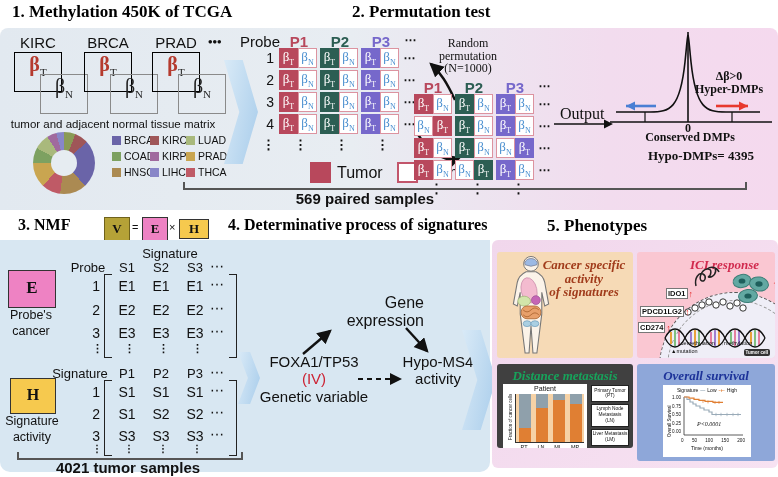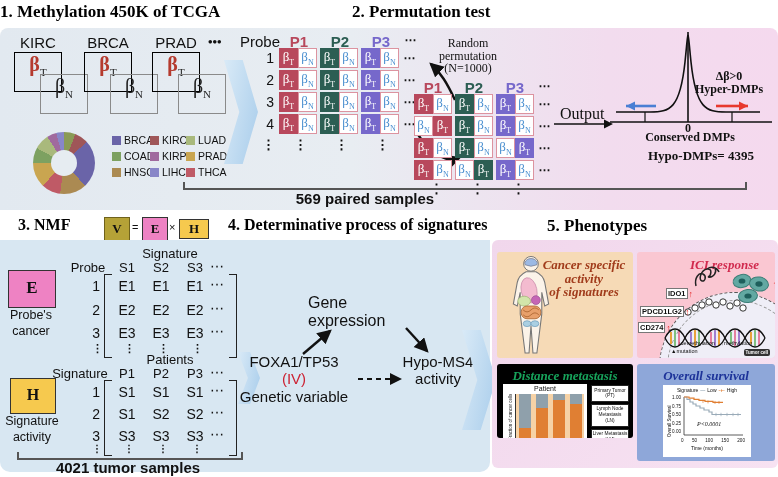--- a/index.html
+++ b/index.html
@@ -63,37 +63,38 @@
   .tinybox{border:1px solid #222;background:#fff;text-align:center;
            font:4.8px "Liberation Sans",sans-serif;line-height:1.25;padding:1.5px 0;margin-bottom:2px}
   .tk{position:absolute;font:4.5px "Liberation Sans",sans-serif}
   .rot{transform:rotate(-90deg);transform-origin:left top;white-space:nowrap}
 </style>
 </head>
 <body>
 
 <div id="fig">
 
-  <div class="sect-title" style="left:0;top:2px">1. Methylation 450K of TCGA</div>
+  <div class="sect-title" style="left:12px;top:2px">1. Methylation 450K of TCGA</div>
   <div class="sect-title" style="left:352px;top:2px">2. Permutation test</div>
 
   <div class="band"></div>
 
   <div class="cohort-label abs" style="left:12px;top:34px">KIRC</div>
   <div class="cohort-label abs" style="left:82px;top:34px">BRCA</div>
   <div class="cohort-label abs" style="left:150px;top:34px">PRAD</div>
   <div class="abs serif" style="left:208px;top:34px;font-weight:bold;font-size:13px">•••</div>
 
   <div class="tbox" style="left:14px;top:52px"><span class="b">β</span><sub>T</sub></div>
   <div class="nbox" style="left:40px;top:74px"><span class="b">β</span><sub>N</sub></div>
   <div class="tbox" style="left:84px;top:52px"><span class="b">β</span><sub>T</sub></div>
   <div class="nbox" style="left:110px;top:74px"><span class="b">β</span><sub>N</sub></div>
   <div class="tbox" style="left:152px;top:52px"><span class="b">β</span><sub>T</sub></div>
   <div class="nbox" style="left:178px;top:74px"><span class="b">β</span><sub>N</sub></div>
 
+  <div class="abs" style="left:0px;top:118px;width:226px;text-align:center;font-size:11.5px">tumor and adjacent normal tissue matrix</div>
 
   <div class="donut" style="left:33px;top:132px">
       <div class="donut-hole"></div>
     </div>
 
   <div class="lgd" style="left:112px;top:134px">
       <span class="sw" style="background:#6a64a8"></span>
       <span>BRCA</span>
     </div>
   <div class="lgd" style="left:112px;top:150px">
@@ -201,20 +202,26 @@
         <span class="bc f c3"><span>β</span><sub>T</sub></span>
         <span class="bc"><span>β</span><sub>N</sub></span>
       </span>
     <span class="hd">⋯</span>
   </div>
   <div class="vd" style="left:262px;top:138px">⋮</div>
   <div class="vd" style="left:294px;top:138px">⋮</div>
   <div class="vd" style="left:335px;top:138px">⋮</div>
   <div class="vd" style="left:376px;top:138px">⋮</div>
 
+  <div class="abs" style="left:310px;top:162px;display:flex;align-items:center;font-size:16px">
+    <span style="width:21px;height:21px;background:#b8485c;display:inline-block"></span>
+    <span style="margin:0 14px 0 6px">Tumor</span>
+    <span style="width:21px;height:21px;background:#fff;border:2px solid #c2556b;display:inline-block;box-sizing:border-box"></span>
+    <span style="margin-left:6px">Normal</span>
+  </div>
 
   <div class="abs serif" style="left:428px;top:37px;width:80px;text-align:center;font-size:12px;line-height:1.05">
     <div>Random</div>
     <div>permutation</div>
     <div>(N=1000)</div>
   </div>
   <svg class="abs" style="left:405px;top:55px" width="70" height="115" viewBox="0 0 70 115">
     <defs>
       <marker id="ah1" markerWidth="8" markerHeight="8" refX="5" refY="3" orient="auto">
           <path d="M0,0 L6,3 L0,6 Z" fill="#111"></path>
@@ -364,21 +371,20 @@
   <div class="mxid" style="left:86px;top:325px">3</div>
   <div class="mxval" style="left:110px;top:325px">E3</div>
   <div class="mxval" style="left:144px;top:325px">E3</div>
   <div class="mxval" style="left:178px;top:325px">E3</div>
   <div class="mxval" style="left:206px;top:323px;width:22px">⋯</div>
   <div class="vd" style="left:92px;top:343px;font-size:11px">⋮</div>
   <div class="vd" style="left:124px;top:343px;font-size:11px">⋮</div>
   <div class="vd" style="left:158px;top:343px;font-size:11px">⋮</div>
   <div class="vd" style="left:192px;top:343px;font-size:11px">⋮</div>
 
-  <div class="abs" style="left:108px;top:352px;width:124px;text-align:center;font-size:13px">Patients</div>
   <div class="abs" style="left:50px;top:366px;width:60px;font-size:13px;text-align:center">Signature</div>
   <div class="mxval" style="left:110px;top:366px;font-size:13px">P1</div>
   <div class="mxval" style="left:144px;top:366px;font-size:13px">P2</div>
   <div class="mxval" style="left:178px;top:366px;font-size:13px">P3</div>
   <div class="mxval" style="left:206px;top:364px;width:22px">⋯</div>
   <div class="brL" style="left:104px;top:380px;height:74px"></div>
   <div class="brR" style="left:229px;top:380px;height:74px"></div>
   <div class="vbox" style="left:10px;top:378px;width:44px;height:34px;line-height:32px;background:#f6c94e;font-size:16px">H</div>
   <div class="ucap" style="left:0px;top:414px;width:64px">
     <div>Signature</div>
@@ -402,25 +408,25 @@
   <div class="vd" style="left:92px;top:444px;font-size:10px">⋮</div>
   <div class="vd" style="left:124px;top:444px;font-size:10px">⋮</div>
   <div class="vd" style="left:158px;top:444px;font-size:10px">⋮</div>
   <div class="vd" style="left:192px;top:444px;font-size:10px">⋮</div>
 
   <div class="ubracket" style="left:17px;top:452px;width:222px;height:6px"></div>
   <div class="abs" style="left:20px;top:459px;width:216px;text-align:center;font:bold 15px 'Liberation Sans',sans-serif">4021 tumor samples</div>
 
   <div class="chev" style="left:238px;top:352px;width:22px;height:52px"></div>
 
-  <div class="abs" style="left:308px;top:294px;width:116px;text-align:left;font-size:16px;line-height:1.1">
+  <div class="abs" style="left:308px;top:294px;width:116px;text-align:right;font-size:16px;line-height:1.1">
     <div>Gene</div>
     <div>expression</div>
   </div>
-  <div class="abs" style="left:236px;top:353px;width:116px;text-align:center;font-size:15px;line-height:1.15">
+  <div class="abs" style="left:256px;top:353px;width:116px;text-align:center;font-size:15px;line-height:1.15">
     <div>FOXA1/TP53</div>
     <div style="color:#cc2233">(IV)</div>
     <div>Genetic variable</div>
   </div>
   <div class="abs" style="left:395px;top:353px;width:86px;text-align:center;font-size:15px;line-height:1.15">
     <div>Hypo-MS4</div>
     <div>activity</div>
   </div>
   <svg class="abs" style="left:290px;top:320px" width="160" height="70" viewBox="0 0 160 70">
     <defs>
@@ -522,21 +528,21 @@
     <div style="position:absolute;left:26px;top:88px;width:104px;text-align:center;font-size:5.5px;white-space:nowrap">
       <span>↓</span><span>demethylation</span>
       <span style="margin-left:5px">↑</span><span>methylation</span>
     </div>
     <div style="position:absolute;left:34px;top:96px;font-size:5.5px">
       <span>▲</span><span>mutation</span>
     </div>
     <div style="position:absolute;right:5px;top:97px;background:#333;color:#fff;font:bold 4.5px 'Liberation Sans',sans-serif;padding:1px 2px;border-radius:2px">Tumor cell</div>
   </div>
 
-  <div class="card" style="left:497px;top:364px;width:136px;height:74px;background:#000000">
+  <div class="card" style="left:497px;top:364px;width:136px;height:84px;background:#404040">
     <div class="card-title" style="left:0;top:4px;width:136px;color:#17a35b">Distance metastasis</div>
     <div style="position:absolute;left:6px;top:20px;width:84px;height:74px;background:#fff">
       <div style="position:absolute;left:0;top:1px;width:84px;text-align:center;font-size:7px">Patient</div>
       <div class="tk rot" style="left:5px;top:56px">Fraction of cancer cells</div>
       <div style="position:absolute;left:12px;top:10px;width:68px;height:48px;background:#f6d2a6;border-left:1px solid #333;border-bottom:1px solid #333">
         <div style="position:absolute;left:3px;bottom:0;width:12px;height:100%">
             <div style="position:absolute;top:0;width:100%;height:70%;background:#8fa0ab"></div>
             <div style="position:absolute;bottom:0;width:100%;height:30%;background:#e07f33"></div>
           </div>
         <div style="position:absolute;left:20px;bottom:0;width:12px;height:100%">

